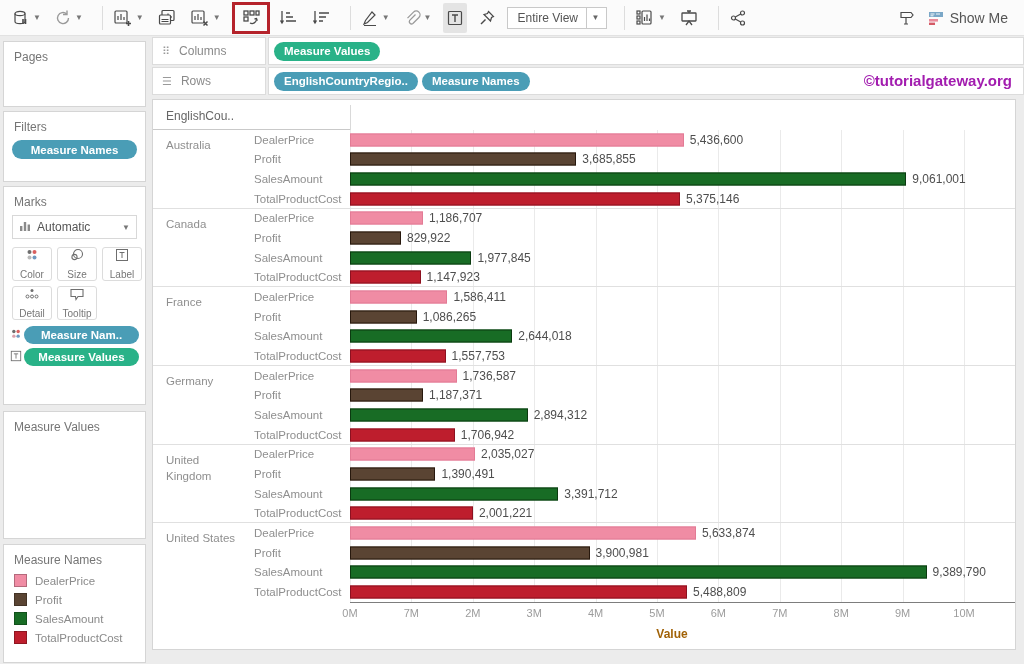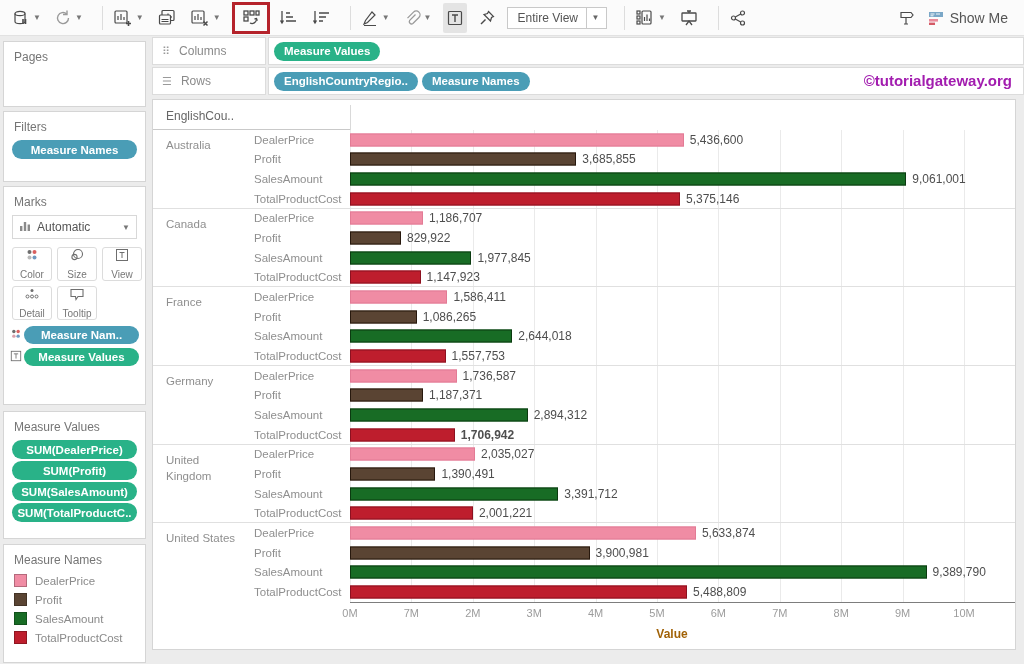--- a/index.html
+++ b/index.html
@@ -288,21 +288,21 @@
             <circle cx="9" cy="6" r="4.5"></circle>
             <circle cx="5.5" cy="9" r="2.6"></circle>
           </svg></span>
       <span class="mb-label">Size</span>
     </div>
     <div class="mark-btn">
       <span><svg width="14" height="14" viewBox="0 0 14 14" fill="none" stroke="#6e6e6e" stroke-width="1">
             <rect x="1.5" y="1.5" width="11" height="11"></rect>
             <path d="M4.5 4.5h5M7 4.5v5.5"></path>
           </svg></span>
-      <span class="mb-label">View</span>
+      <span class="mb-label">Label</span>
     </div>
     <div class="mark-btn">
       <span><svg width="16" height="14" viewBox="0 0 16 14">
             <circle cx="8" cy="3.5" r="1.5" fill="#6e6e6e"></circle>
             <circle cx="3.5" cy="9.5" r="1.5" fill="none" stroke="#6e6e6e"></circle>
             <circle cx="8" cy="9.5" r="1.5" fill="none" stroke="#6e6e6e"></circle>
             <circle cx="12.5" cy="9.5" r="1.5" fill="none" stroke="#6e6e6e"></circle>
           </svg></span>
       <span class="mb-label">Detail</span>
     </div>
@@ -328,26 +328,20 @@
             <rect x="1.5" y="1.5" width="11" height="11"></rect>
             <path d="M4.5 4.5h5M7 4.5v5.5"></path>
           </svg></span>
         <span class="pill green">Measure Values</span>
       </div>
     </div>
 </div>
 
 <div class="panel p-mvalues">
   <div class="panel-title">Measure Values</div>
-  <div id="mvalues-pills">
-      <div class="pill side-pill green">SUM(DealerPrice)</div>
-      <div class="pill side-pill green">SUM(Profit)</div>
-      <div class="pill side-pill green">SUM(SalesAmount)</div>
-      <div class="pill side-pill green">SUM(TotalProductC..</div>
-    </div>
 </div>
 
 <div class="panel p-mnames">
   <div class="panel-title">Measure Names</div>
   <div id="legend-items">
       <div class="legend-row">
         <span class="legend-swatch" style="background: rgb(240, 140, 164);"></span>
         <span class="legend-label">DealerPrice</span>
       </div>
       <div class="legend-row">
@@ -486,21 +480,21 @@
           <span class="bar-value" style="left: 275.9px;">1,187,371</span>
         </div>
         <div class="bar-row">
           <span class="measure-label">SalesAmount</span>
           <div class="bar" style="left: 197px; width: 177.7px; background: rgb(24, 108, 37); border-color: rgb(11, 58, 16);"></div>
           <span class="bar-value" style="left: 380.7px;">2,894,312</span>
         </div>
         <div class="bar-row">
           <span class="measure-label">TotalProductCost</span>
           <div class="bar" style="left: 197px; width: 104.8px; background: rgb(190, 30, 45); border-color: rgb(140, 17, 32);"></div>
-          <span class="bar-value" style="left: 307.8px; font-weight: bold;">1,706,942</span>
+          <span class="bar-value" style="left: 307.8px;">1,706,942</span>
         </div>
       </div>
       <div class="country-block">
         <div class="country-label">United Kingdom</div>
         <div class="bar-row">
           <span class="measure-label">DealerPrice</span>
           <div class="bar" style="left: 197px; width: 125px; background: rgb(240, 140, 164); border-color: rgb(226, 123, 149);"></div>
           <span class="bar-value" style="left: 328px;">2,035,027</span>
         </div>
         <div class="bar-row">

